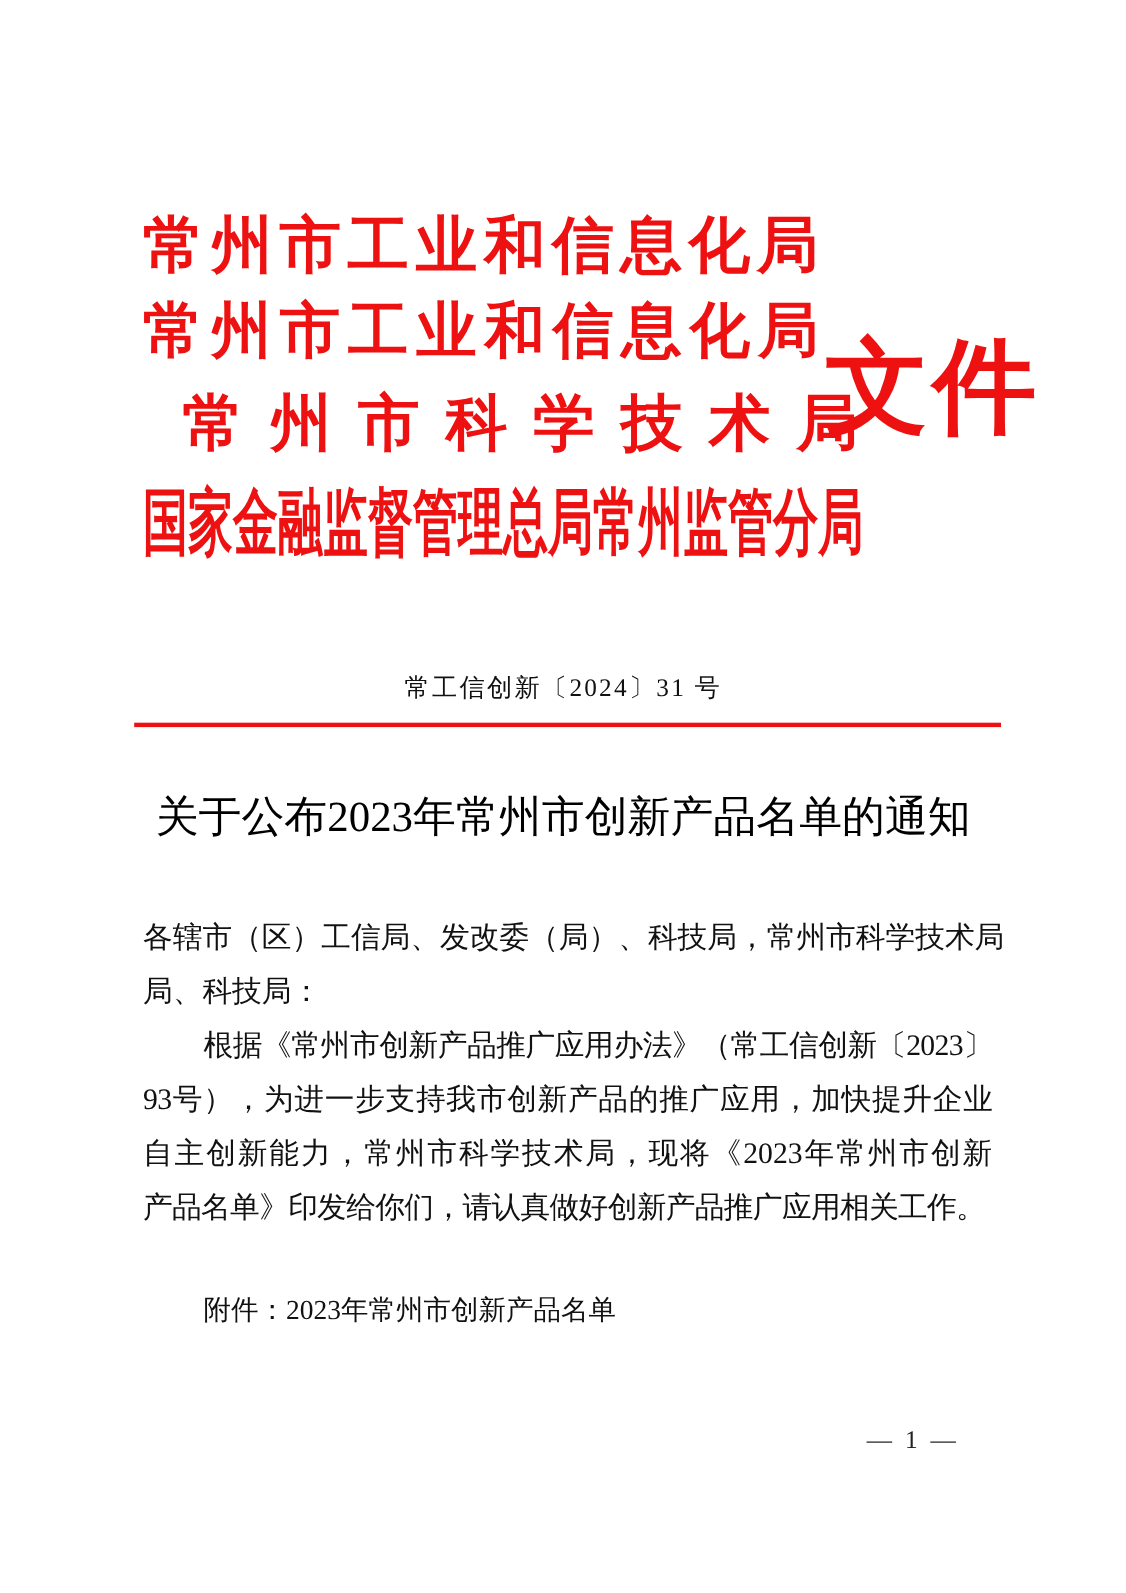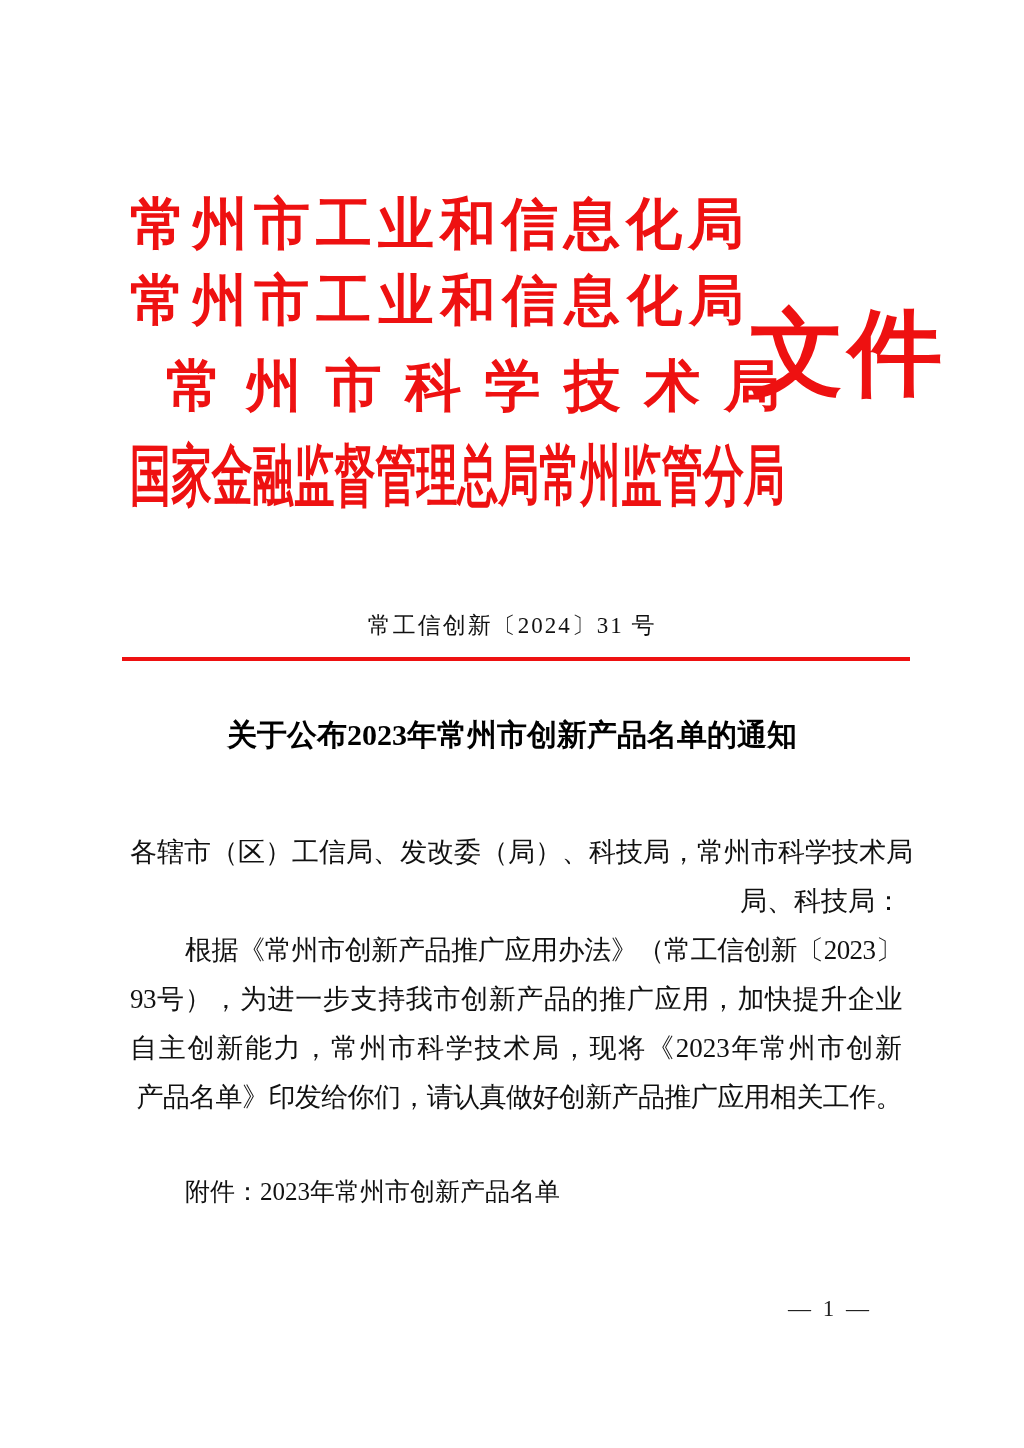--- a/index.html
+++ b/index.html
@@ -75,41 +75,40 @@
     background: #ee1111;
   }
 
   
   .doc-title {
     position: absolute;
     top: 715px;
     left: 0;
     width: 1024px;
     text-align: center;
-    font-size: 30px;
-    font-weight: bold;
+    font-size: 39px;
+    font-weight: normal;
     color: #000;
     white-space: nowrap;
   }
 
   
   .body-block {
     position: absolute;
     top: 828px;
     left: 130px;
     width: 772px;
     font-size: 27px;
     color: #111;
   }
   .body-line {
     height: 49px;
     line-height: 49px;
     white-space: nowrap;
     overflow: visible;
-    text-align: right;
   }
   .body-line.justify {
     text-align: justify;
     text-align-last: justify;
     text-justify: inter-character;
   }
   .body-line.indent { text-indent: 55px; }
   .body-line.tight { letter-spacing: -0.6px; }
 
   .attachment-line {

